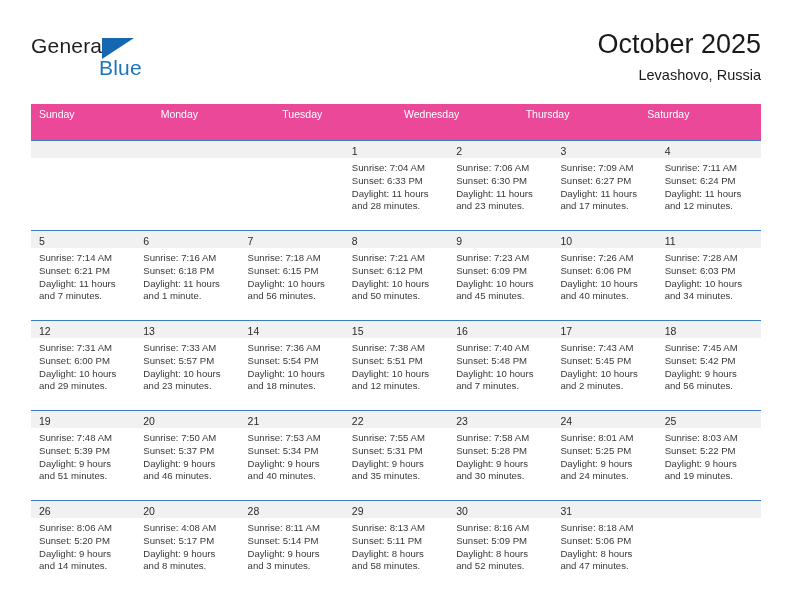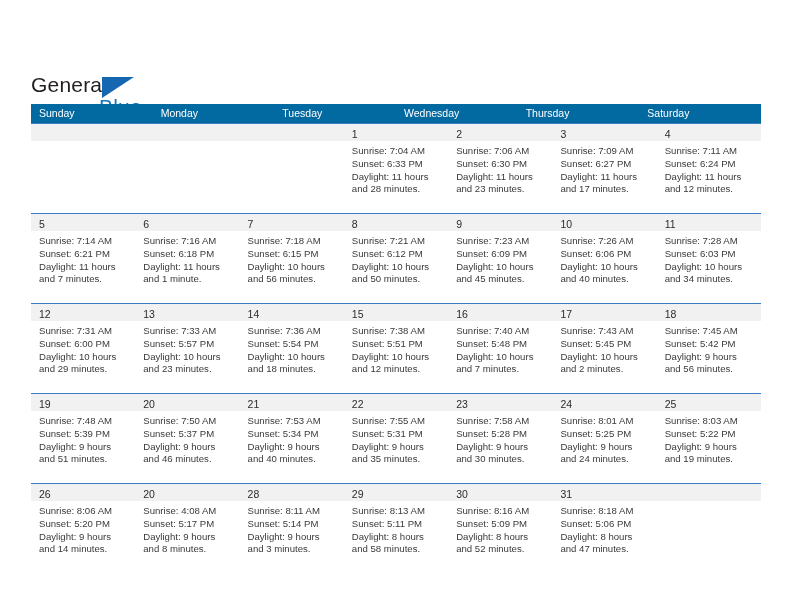--- a/index.html
+++ b/index.html
@@ -21,21 +21,20 @@
     box-sizing: border-box;
   }
 
   
   .header {
     position: absolute;
     left: 31px;
     top: 28px;
     right: 31px;
     height: 70px;
-    margin-top: 39px;
   }
   .brand {
     position: absolute;
     left: 0;
     top: 6px;
     width: 220px;
     height: 58px;
   }
   .brand-general {
     position: absolute;
@@ -89,23 +88,22 @@
 
   
   .calendar {
     position: absolute;
     left: 31px;
     top: 104px;
     width: 730px;
   }
   .dow-row {
     display: flex;
-    background: #0369a1;
-    height: 19px;
-    align-items: flex-end;
+    background: #ec4899;
+    height: 36px;
   }
   .dow-cell {
     flex: 1 1 0;
     color: #ffffff;
     font-size: 10.5px;
     line-height: 20px;
     padding-left: 8px;
     box-sizing: border-box;
     white-space: nowrap;
   }
@@ -150,20 +148,24 @@
 <body>
 
 <div class="page">
 
   <div class="header">
     <div class="brand">
       <span class="brand-general">General</span>
       <span class="brand-triangle"></span>
       <span class="brand-blue">Blue</span>
     </div>
+    <div class="title-wrap">
+      <h1 class="cal-title">October 2025</h1>
+      <h2 class="cal-subtitle">Levashovo, Russia</h2>
+    </div>
   </div>
 
   <div class="calendar">
     <div class="dow-row">
       <div class="dow-cell">Sunday</div>
       <div class="dow-cell">Monday</div>
       <div class="dow-cell">Tuesday</div>
       <div class="dow-cell">Wednesday</div>
       <div class="dow-cell">Thursday</div>
       <div class="dow-cell">Saturday</div>

